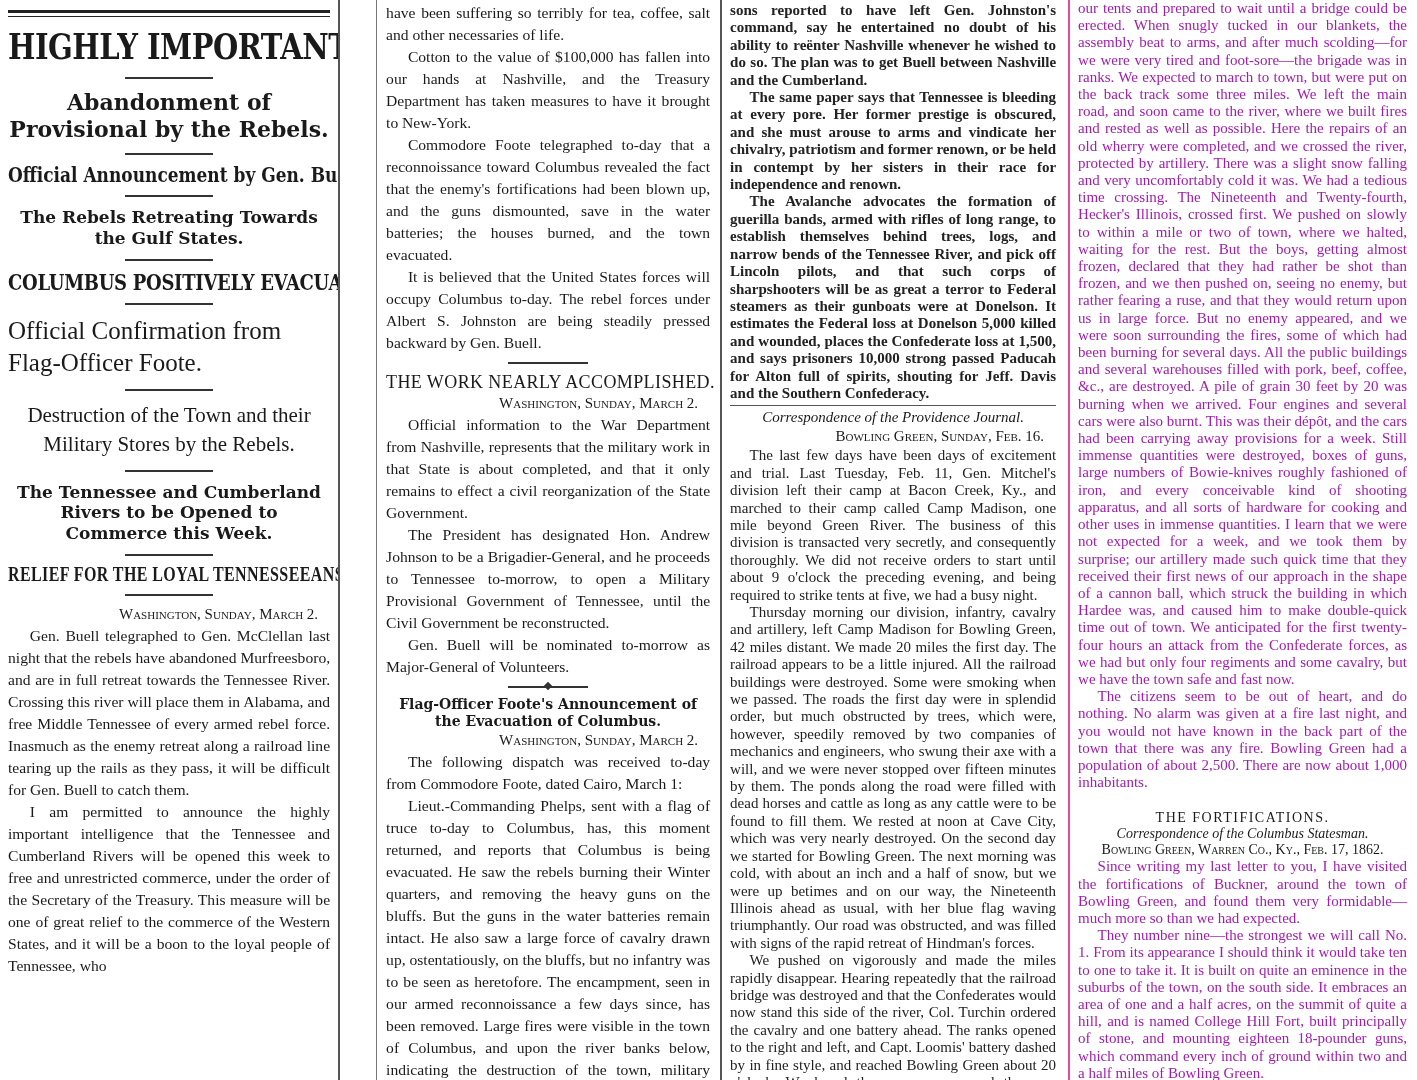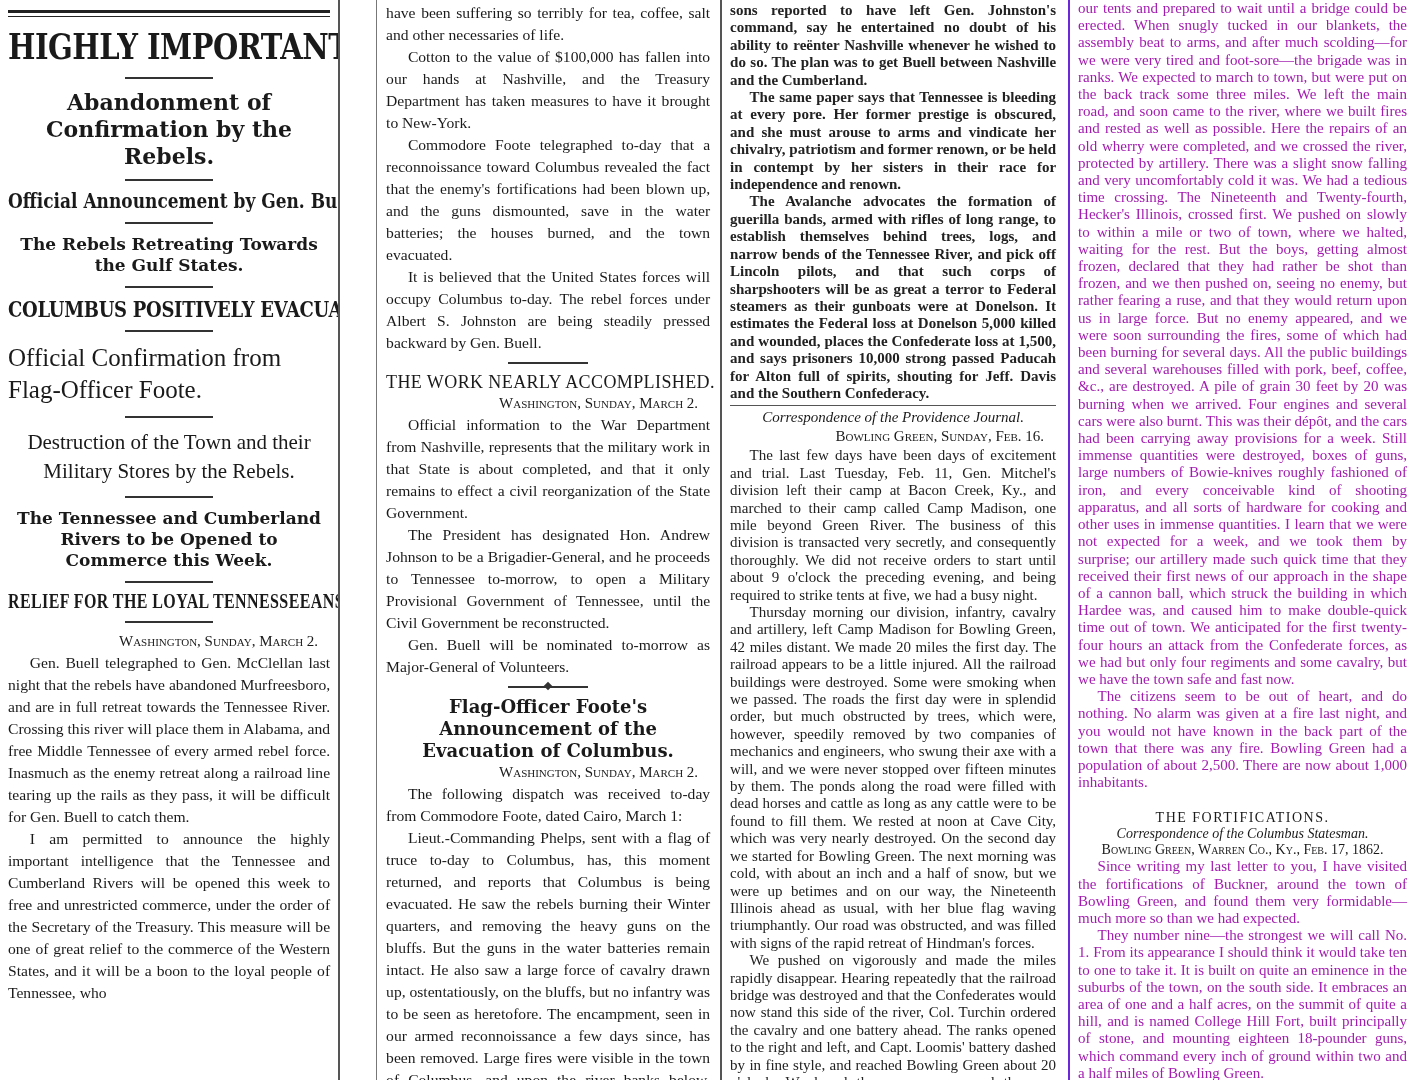--- a/index.html
+++ b/index.html
@@ -7,21 +7,21 @@
     width: 1417px; height: 1080px; overflow: hidden; position: relative;
     font-family: "Liberation Serif", "DejaVu Serif", serif; color: #1a1a1a;
   }
   .page { position: absolute; inset: 0; display: flex; }
   .col {
     position: relative; box-sizing: border-box; height: 1080px; overflow: hidden;
     padding: 0 8px;
   }
   .c1 { width: 348px; border-right: 2px solid #555; padding-top: 10px; }
   .c2 { width: 358px; border-right: 2px solid #555; padding-left: 14px; padding-right: 10px; padding-top: 2px; margin-left: 32px; }
-  .c3 { width: 356px; border-right: 2px solid #6d28d9; padding-left: 8px; padding-right: 12px; padding-top: 2px; }
+  .c3 { width: 356px; border-right: 2px solid #ec4899; padding-left: 8px; padding-right: 12px; padding-top: 2px; }
   .c4 { width: 355px; padding-left: 8px; padding-right: 10px; padding-top: 0; }
   .c2::before { content: ""; position: absolute; left: 4px; top: 0; bottom: 0; border-left: 1px solid #777; }
 
   .toprule { border-top: 3px solid #222; border-bottom: 1px solid #222; height: 3px; margin: 0 0 8px 0; }
   .banner { font-family: "DejaVu Serif", serif; font-weight: bold; font-size: 29px; letter-spacing: -0.5px; text-align: center; white-space: nowrap; transform: scaleY(1.25); transform-origin: top; margin: 2px 0 18px 0; }
   .sep { width: 88px; height: 2px; background: #333; margin: 10px auto; }
   .sep.small { width: 80px; margin: 8px auto; }
   .hd-bold { font-family: "DejaVu Serif", serif; font-weight: bold; text-align: center; line-height: 1.22; }
   .h-lg { font-size: 22px; }
   .h-md { font-size: 17px; }
@@ -47,21 +47,21 @@
 </style>
 </head>
 <body>
 
 <div class="page">
 
   <div class="col c1">
     <div class="toprule"></div>
     <div class="banner">HIGHLY IMPORTANT NEWS</div>
     <div class="sep"></div>
-    <div class="hd-bold h-lg">Abandonment of Confirmation by the Rebels.</div>
+    <div class="hd-bold h-lg">Abandonment of Provisional by the Rebels.</div>
     <div class="sep"></div>
     <div class="hd-bold h-md" style="white-space:nowrap;transform:scaleY(1.2);">Official Announcement by Gen. Buell.</div>
     <div class="sep"></div>
     <div class="hd-bold h-md">The Rebels Retreating Towards the Gulf States.</div>
     <div class="sep"></div>
     <div class="hd-bold h-caps" style="white-space:nowrap;">COLUMBUS POSITIVELY EVACUATED.</div>
     <div class="sep"></div>
     <div class="h-cond" style="white-space:normal;transform:none;font-size:25px;">Official Confirmation from Flag-Officer Foote.</div>
     <div class="sep"></div>
     <div class="h-cond2" style="white-space:normal;transform:none;font-size:21px;">Destruction of the Town and their Military Stores by the Rebels.</div>
@@ -86,21 +86,21 @@
     </div>
     <div class="sep small"></div>
     <div class="h-serif-caps">THE WORK NEARLY ACCOMPLISHED.</div>
     <div class="dateline sc">Washington, Sunday, March 2.</div>
     <div class="body1">
       <p>Official information to the War Department from Nashville, represents that the military work in that State is about completed, and that it only remains to effect a civil reorganization of the State Government.</p>
       <p>The President has designated Hon. Andrew Johnson to be a Brigadier-General, and he proceeds to Tennessee to-morrow, to open a Military Provisional Government of Tennessee, until the Civil Government be reconstructed.</p>
       <p>Gen. Buell will be nominated to-morrow as Major-General of Volunteers.</p>
     </div>
     <div class="sep small diamond"></div>
-    <div class="hd-bold" style="font-size:18px;">Flag-Officer Foote's Announcement of the Evacuation of Columbus.</div>
+    <div class="hd-bold" style="font-size:14px;">Flag-Officer Foote's Announcement of the Evacuation of Columbus.</div>
     <div class="dateline sc">Washington, Sunday, March 2.</div>
     <div class="body1">
       <p>The following dispatch was received to-day from Commodore Foote, dated Cairo, March 1:</p>
       <p>Lieut.-Commanding Phelps, sent with a flag of truce to-day to Columbus, has, this moment returned, and reports that Columbus is being evacuated. He saw the rebels burning their Winter quarters, and removing the heavy guns on the bluffs. But the guns in the water batteries remain intact. He also saw a large force of cavalry drawn up, ostentatiously, on the bluffs, but no infantry was to be seen as heretofore. The encampment, seen in our armed reconnoissance a few days since, has been removed. Large fires were visible in the town of Columbus, and upon the river banks below, indicating the destruction of the town, military stores, and equipments.</p>
     </div>
     <div class="signed">
       <span>(Signed)</span><span>A. H. FOOTE, Flag-Officer.</span>
     </div>
 
   </div>

